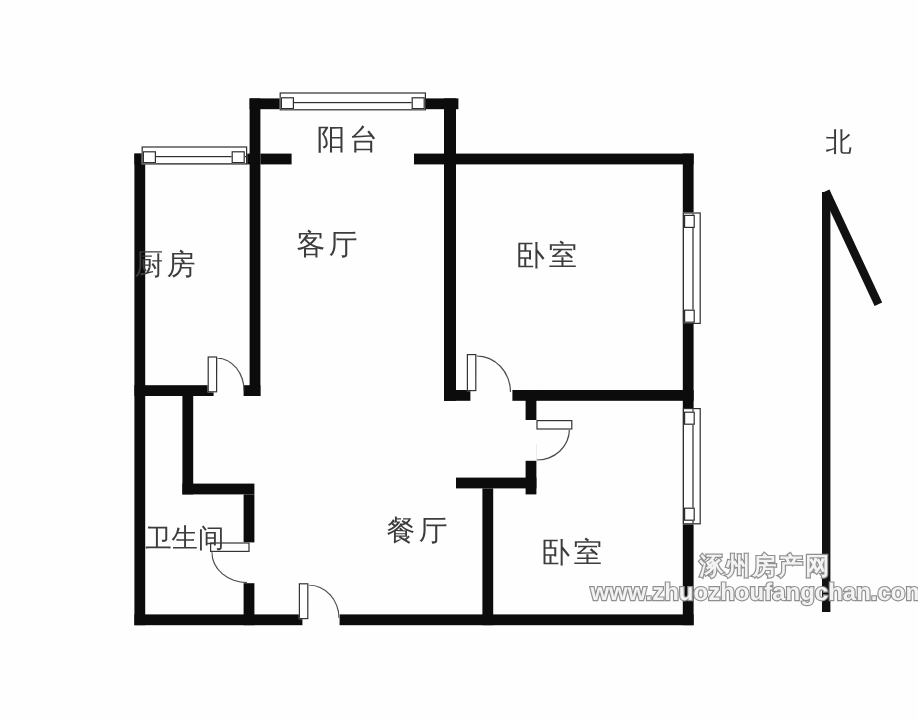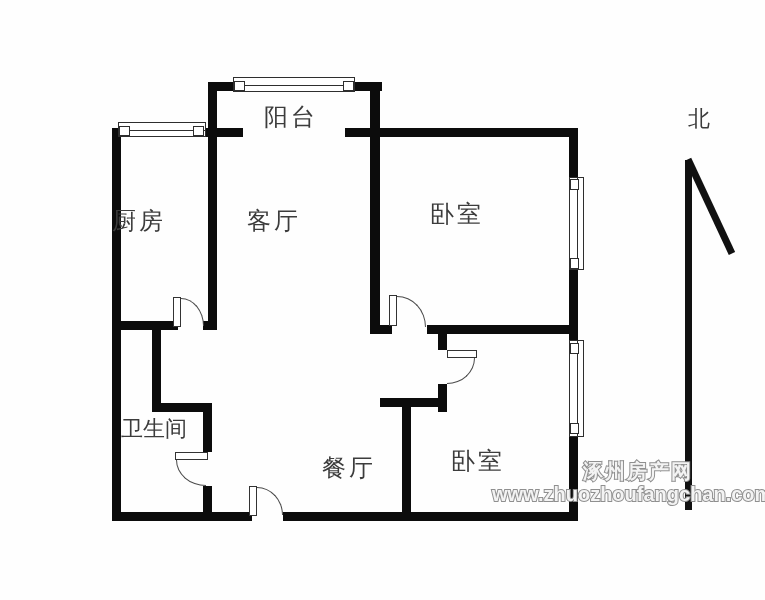--- a/index.html
+++ b/index.html
@@ -131,24 +131,24 @@
     <div class="arc tr" style="left:397px;top:296px;width:29px;height:31px"></div>
   </div>
 
   <div>
     <div class="panel" style="left:447px;top:350px;width:30px;height:8px"></div>
     <div class="arc br" style="left:447px;top:358px;width:28px;height:26px"></div>
   </div>
 
   <div class="room-label" style="left:264px;top:104px">阳台</div>
   <div class="room-label" style="left:112px;top:208px">厨房</div>
-  <div class="room-label" style="left:247px;top:208px">客厅</div>
+  <div class="room-label" style="left:247px;top:192px">客厅</div>
   <div class="room-label" style="left:430px;top:201px">卧室</div>
-  <div class="room-label small" style="left:121px;top:416px">卫生间</div>
-  <div class="room-label" style="left:322px;top:455px">餐厅</div>
+  <div class="room-label small" style="left:121px;top:436px">卫生间</div>
+  <div class="room-label" style="left:322px;top:430px">餐厅</div>
   <div class="room-label" style="left:451px;top:448px">卧室</div>
 
   <div class="compass-label" style="left:688px;top:104px">北</div>
   <div class="north-line" style="left:685px;top:160px;width:7px;height:350px"></div>
   <div class="north-diag" style="left:686px;top:159px;width:7px;height:104px"></div>
 
   <div class="wm wm1">涿州房产网</div>
   <div class="wm wm2">www.zhuozhoufangchan.com</div>
 
 </div>

